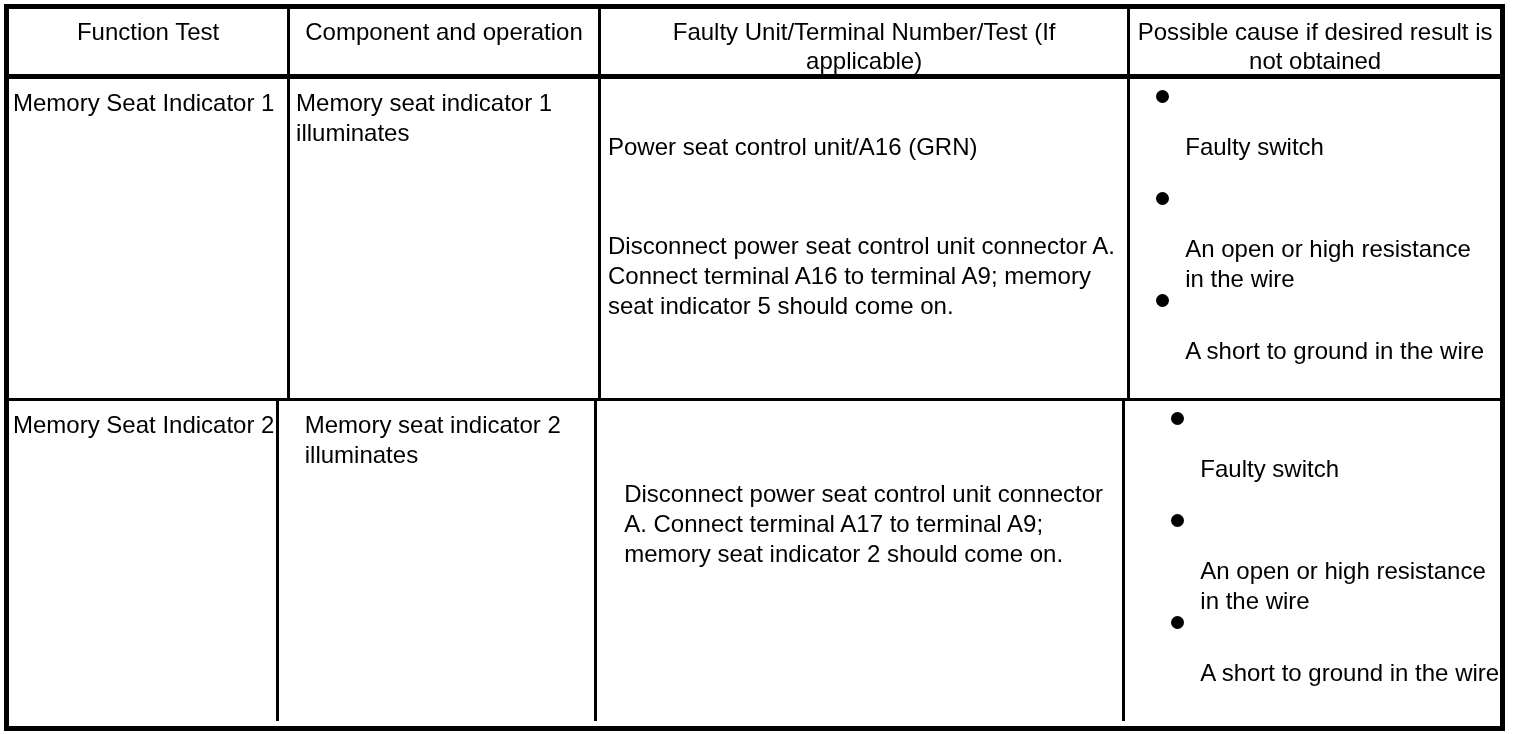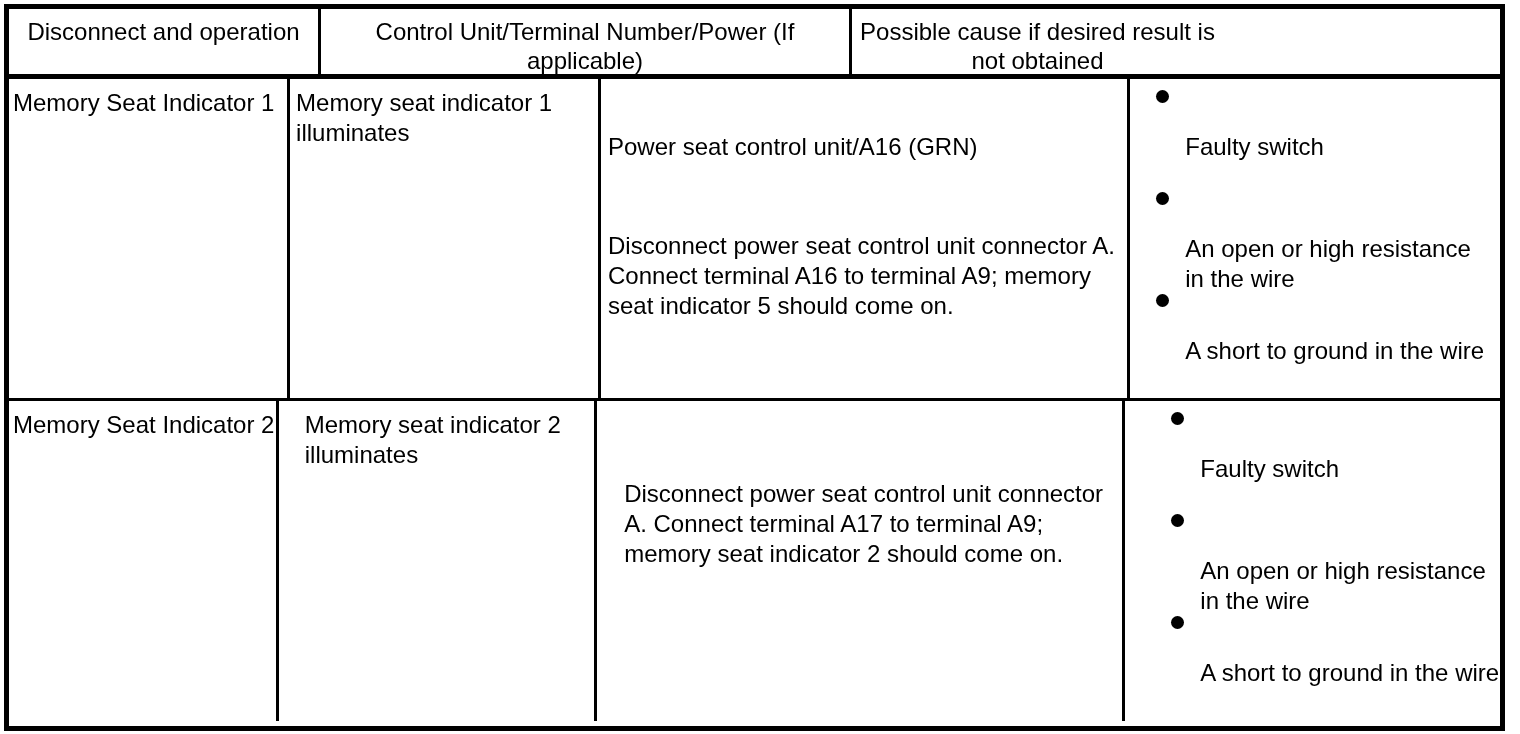--- a/index.html
+++ b/index.html
@@ -135,25 +135,28 @@
   }
 </style>
 </head>
 <body>
 
 <div class="page">
 
   <div class="table-wrap">
 
     <div class="row row-header">
+      <div class="cell c1">
+        <div class="hdr-text">Function Test</div>
+      </div>
       <div class="cell c2">
-        <div class="hdr-text">Disconnect and operation</div>
+        <div class="hdr-text">Component and operation</div>
       </div>
       <div class="cell c3">
-        <div class="hdr-text">Control Unit/Terminal Number/Power (If
+        <div class="hdr-text">Faulty Unit/Terminal Number/Test (If
 applicable)</div>
       </div>
       <div class="cell c4 hdr-c4">
         <div class="hdr-text">Possible cause if desired result is
 not obtained</div>
       </div>
     </div>
 
     <div class="row row-body-1">
       <div class="cell c1 cell-c1">

